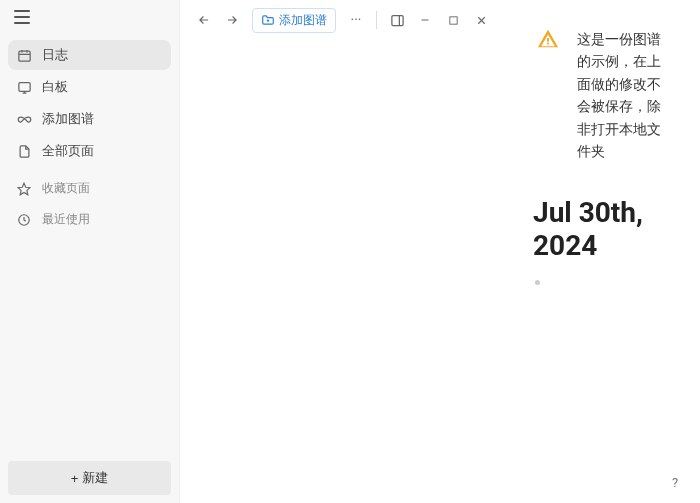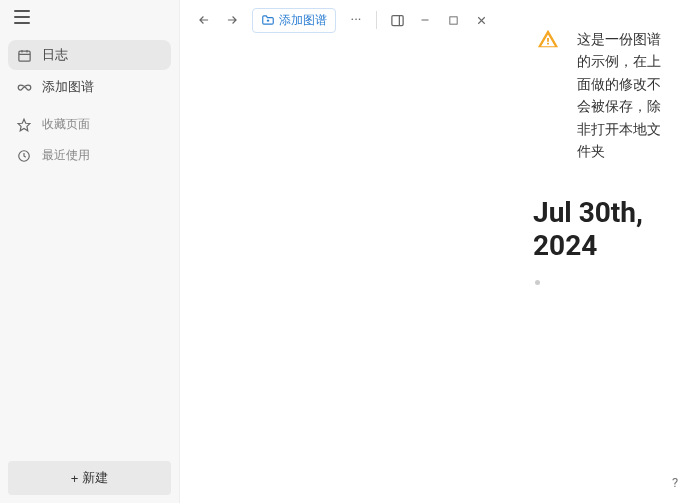--- a/index.html
+++ b/index.html
@@ -205,31 +205,49 @@
     <div class="nav-item active">
       <span class="nav-icon">
         <svg width="15" height="15" viewBox="0 0 24 24" fill="none" stroke="currentColor" stroke-width="2">
             <rect x="3" y="5" width="18" height="16" rx="2"></rect>
             <path d="M3 10h18M8 3v4M16 3v4"></path>
           </svg>
       </span>
       <span class="nav-label">日志</span>
     </div>
 
+    <div class="nav-item">
+      <span class="nav-icon">
+        <svg width="15" height="15" viewBox="0 0 24 24" fill="none" stroke="currentColor" stroke-width="2">
+            <rect x="3" y="4" width="18" height="14" rx="2"></rect>
+            <path d="M9 21h6M12 18v3"></path>
+          </svg>
+      </span>
+      <span class="nav-label">白板</span>
+    </div>
 
     <div class="nav-item">
       <span class="nav-icon">
         <svg width="15" height="15" viewBox="0 0 24 24" fill="none" stroke="currentColor" stroke-width="2">
             <path d="M18 8a4 4 0 1 1 0 8c-3 0-4-8-12-8a4 4 0 1 0 0 8c3 0 4-8 12-8z" stroke-linecap="round"></path>
           </svg>
       </span>
       <span class="nav-label">添加图谱</span>
     </div>
 
 
+    <div class="nav-item">
+      <span class="nav-icon">
+        <svg width="15" height="15" viewBox="0 0 24 24" fill="none" stroke="currentColor" stroke-width="2">
+            <path d="M14 3H7a2 2 0 0 0-2 2v14a2 2 0 0 0 2 2h10a2 2 0 0 0 2-2V8z"></path>
+            <path d="M14 3v5h5"></path>
+          </svg>
+      </span>
+      <span class="nav-label">全部页面</span>
+    </div>
 
     <div class="secondary-group">
       <div class="nav-item">
         <span class="nav-icon">
           <svg width="14" height="14" viewBox="0 0 24 24" fill="none" stroke="currentColor" stroke-width="2">
               <polygon points="12 2 15 9 22 9.5 17 14.5 18.5 22 12 18 5.5 22 7 14.5 2 9.5 9 9"></polygon>
             </svg>
         </span>
         <span class="nav-label">收藏页面</span>
       </div>

